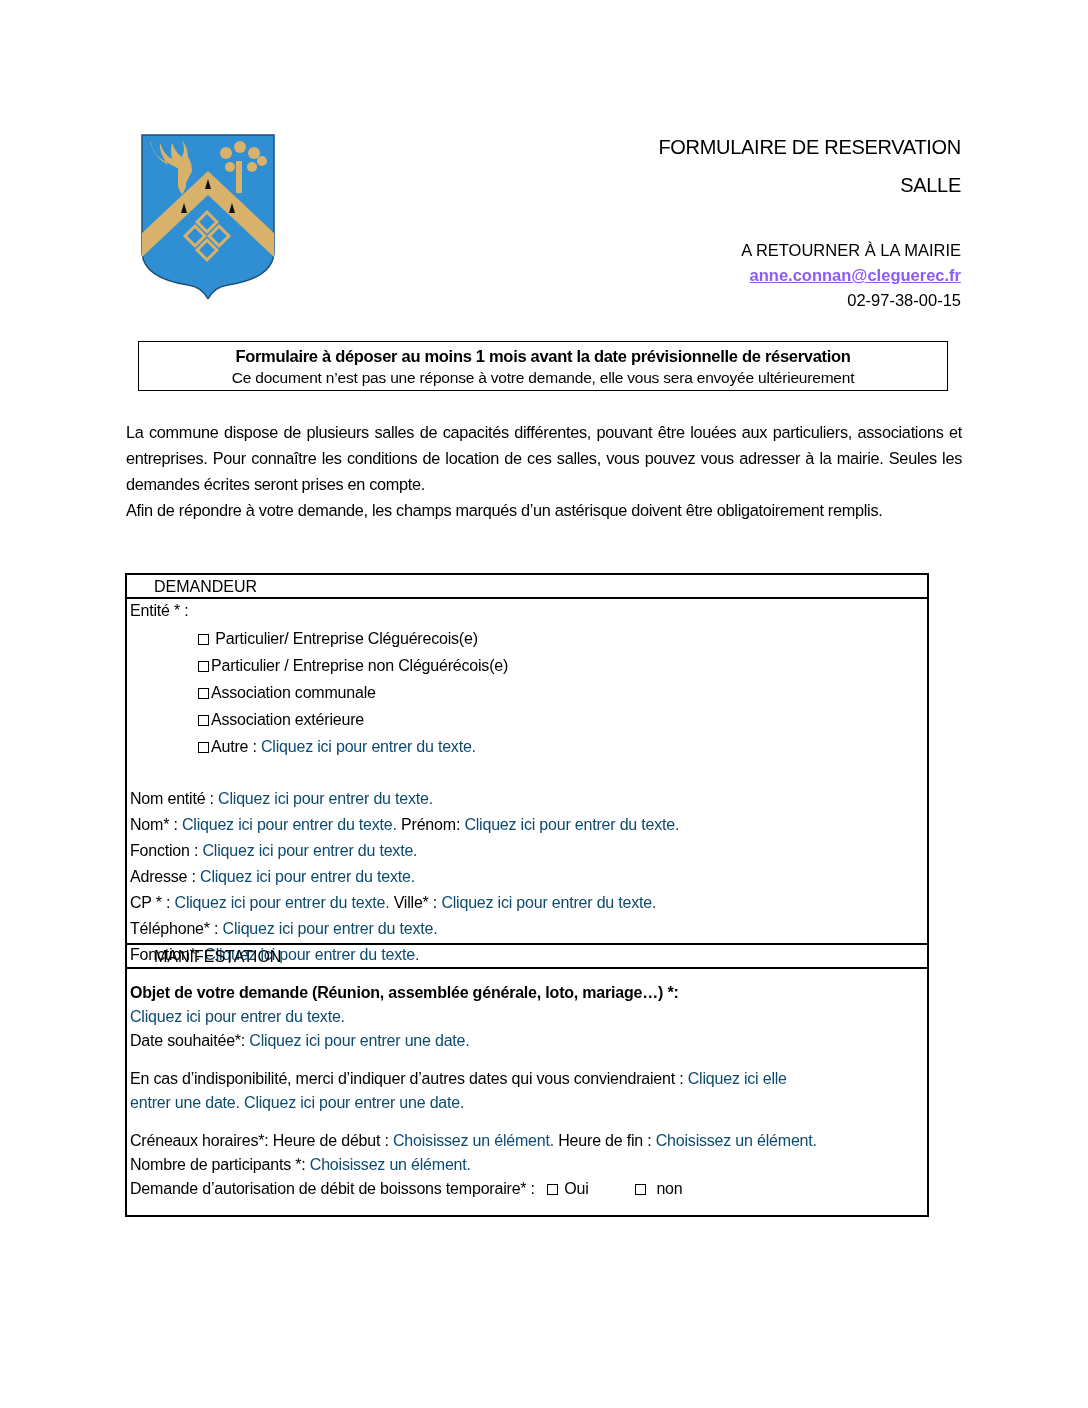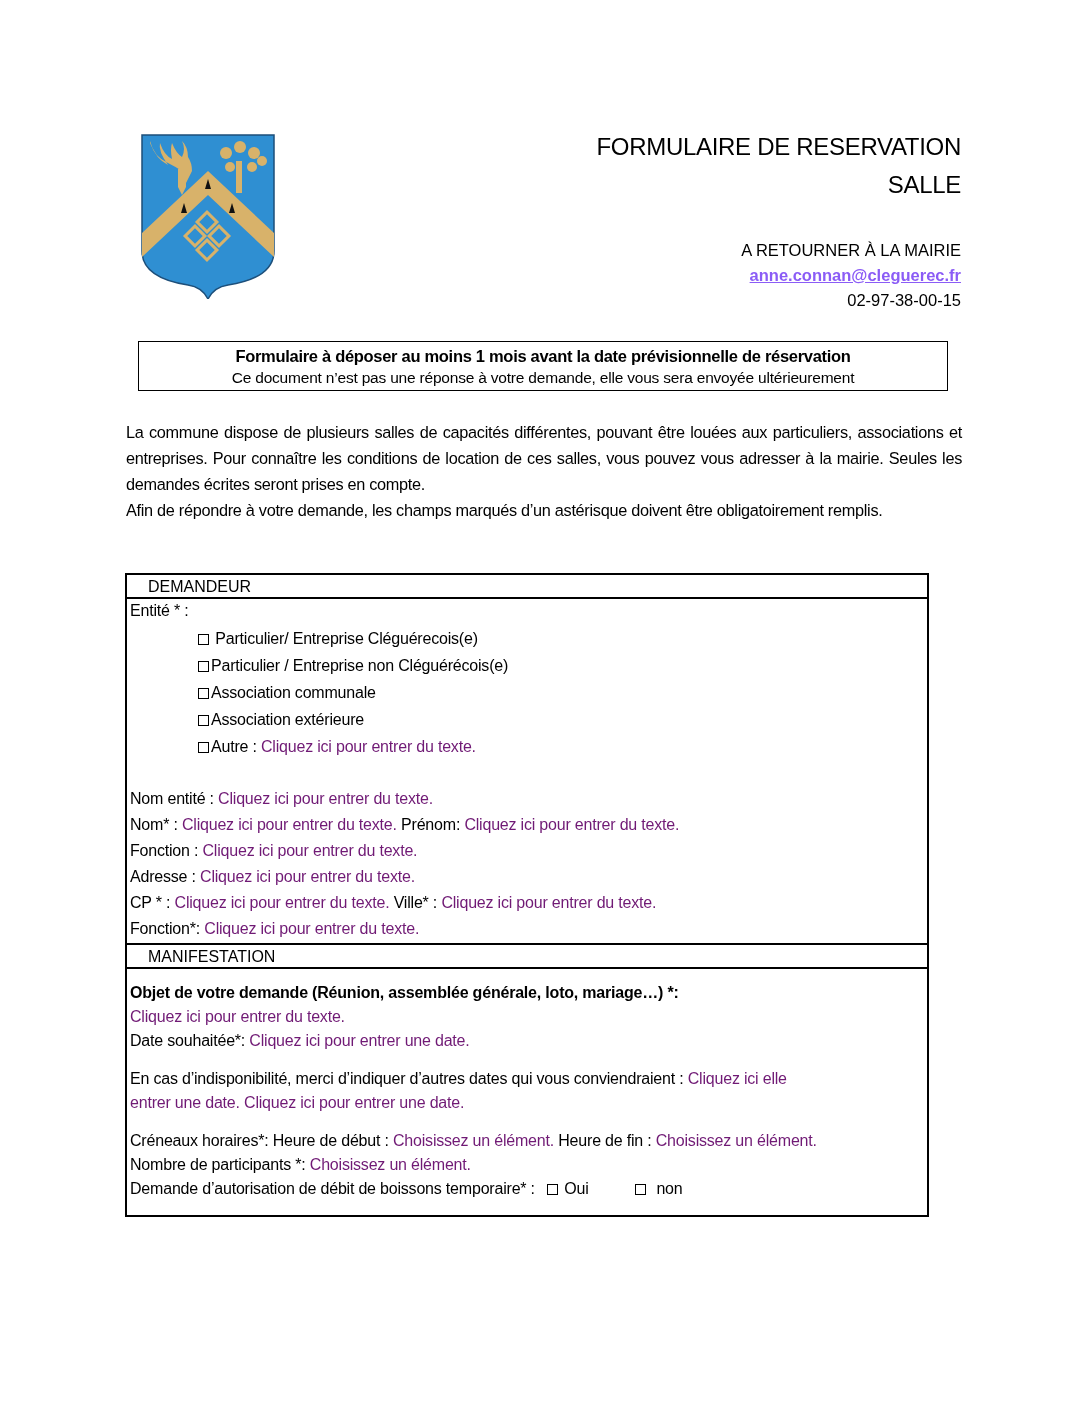--- a/index.html
+++ b/index.html
@@ -1,35 +1,35 @@
 <!DOCTYPE html>
 <html><head>
 <meta charset="utf-8">
 <style>
   html, body { margin:0; padding:0; background:#ffffff; }
   body { width:1088px; height:1408px; position:relative; overflow:hidden;
          font-family:"Liberation Sans", sans-serif; color:#000; }
   .abs { position:absolute; }
   .crest { left:140px; top:133px; width:136px; height:166px; }
   .title-block { right:127px; top:128px; text-align:right; }
-  .title { font-size:24px; line-height:38px; letter-spacing:-0.3px; }
+  .title { font-size:20px; line-height:38px; letter-spacing:-0.3px; }
   .contact { right:127px; top:238px; text-align:right; font-size:16.5px; line-height:25px; }
   .contact a { color:#8b5cf6; text-decoration:underline;font-weight:bold; }
   .notice { left:138px; top:341px; width:810px; height:50px; border:1.5px solid #000; box-sizing:border-box;
             text-align:center; }
   .notice .l1 { font-weight:bold; font-size:16.5px; line-height:24px; margin-top:2px; letter-spacing:-0.3px; }
   .notice .l2 { font-size:15.5px; line-height:20px; letter-spacing:-0.2px; }
   .intro { left:126px; top:419px; width:836px; font-size:16.3px; line-height:26px; text-align:justify; letter-spacing:-0.3px; }
   .intro p { margin:0; }
   .form { left:125px; top:573px; width:804px; height:644px; border:2px solid #000; box-sizing:border-box; }
-  .sec-head { height:24px; border-bottom:2px solid #000; padding-left:21px; font-size:16px; line-height:24px; box-sizing:border-box; }
+  .sec-head { height:24px; border-bottom:2px solid #000; padding-left:27px; font-size:16px; line-height:24px; box-sizing:border-box; }
   .sec-body { padding-left:3px; font-size:16px; letter-spacing:-0.2px; }
   .row { height:26px; line-height:26px; white-space:nowrap; }
   .row.tight { height:24px; line-height:24px; }
-  .ph { color:#701a75; }
+  .ph { color:#0c4a6e; }
   .chk { display:inline-block; width:11px; height:11px; border:1px solid #000; margin-right:2px; vertical-align:-1px; box-sizing:border-box; }
   .opts { padding-left:68px; }
   .sec2 { border-top:2px solid #000; }
 </style>
 </head>
 <body>
 
 <svg class="abs crest" viewBox="0 0 136 166">
   <path d="M2 2 H134 V118 Q134 145 88 152 Q74 154 68 166 Q62 154 48 152 Q2 145 2 118 Z" fill="#2f8fd2" stroke="#1d4f7a" stroke-width="1.5"></path>
   <path d="M2 124 L68 62 L134 124 L134 100 L68 38 L2 100 Z" fill="#d8b26a"></path>
@@ -111,20 +111,23 @@
     <div class="row">
       <span>Fonction : </span><span class="ph">Cliquez ici pour entrer du texte.</span>
     </div>
     <div class="row">
       <span>Adresse : </span><span class="ph">Cliquez ici pour entrer du texte.</span>
     </div>
     <div class="row">
       <span>CP * : </span><span class="ph">Cliquez ici pour entrer du texte.</span><span> Ville* : </span><span class="ph">Cliquez ici pour entrer du texte.</span>
     </div>
     <div class="row">
+      <span>Téléphone* : </span><span class="ph">Cliquez ici pour entrer du texte.</span>
+    </div>
+    <div class="row">
       <span>Fonction*: </span><span class="ph">Cliquez ici pour entrer du texte.</span>
     </div>
   </div>
 
   <div class="sec-head sec2" style="height:26px;">MANIFESTATION</div>
   <div class="sec-body">
     <div class="row tight" style="margin-top:12px;font-weight:bold;">Objet de votre demande (Réunion, assemblée générale, loto, mariage…) *:</div>
     <div class="row tight"><span class="ph">Cliquez ici pour entrer du texte.</span></div>
     <div class="row tight">
       <span>Date souhaitée*: </span><span class="ph">Cliquez ici pour entrer une date.</span>

